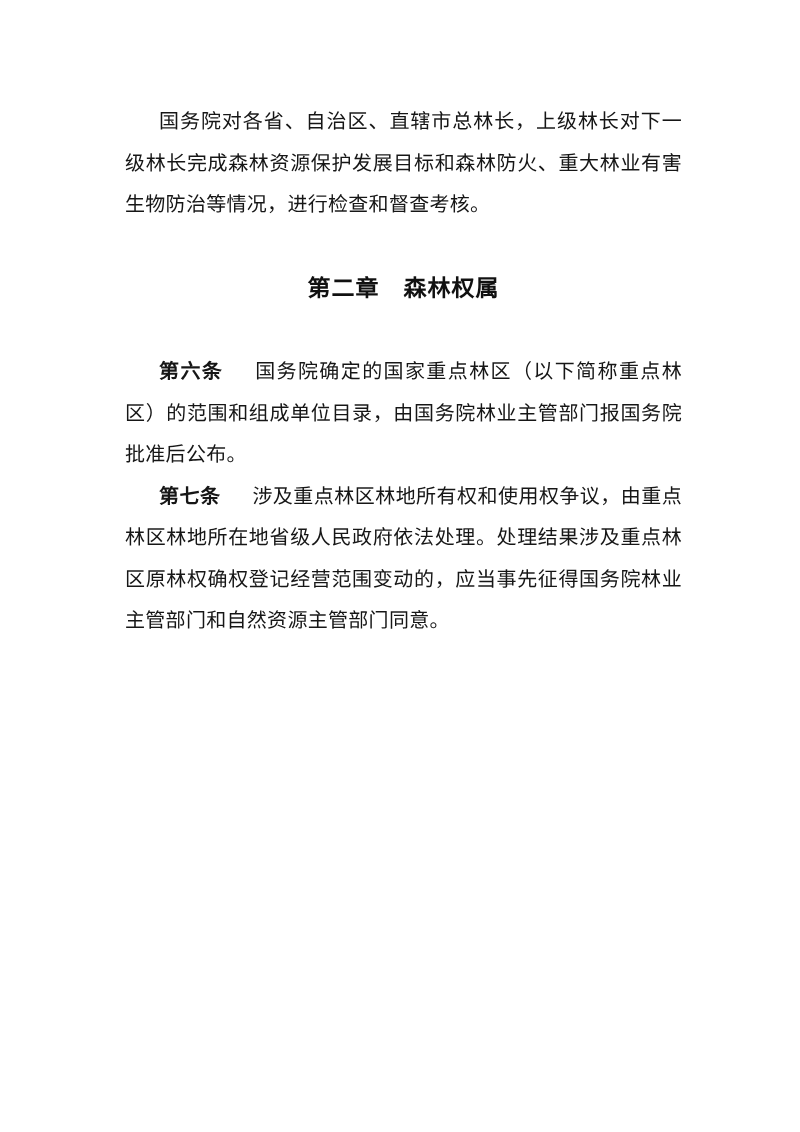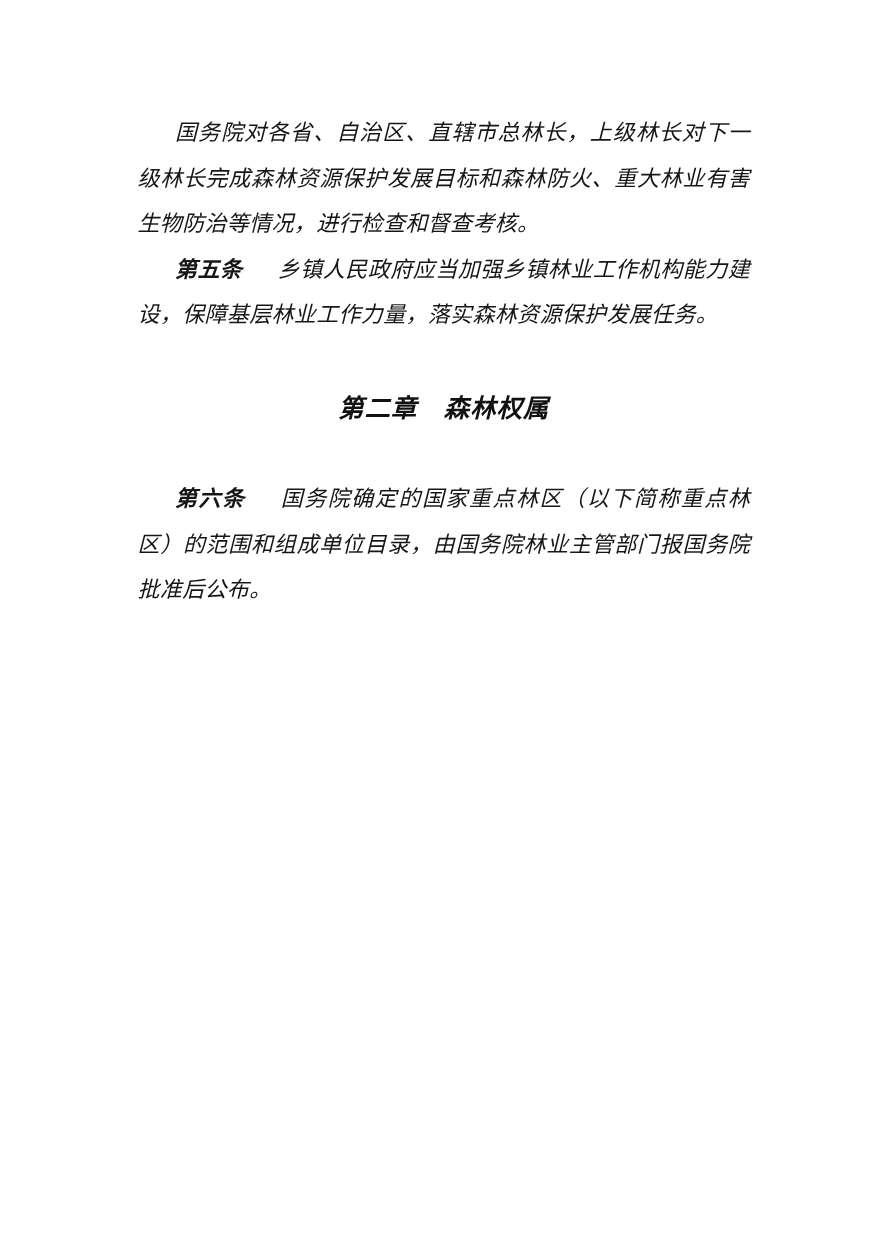--- a/index.html
+++ b/index.html
@@ -8,21 +8,20 @@
     background: #ffffff;
   }
   .page {
     position: relative;
     width: 800px;
     height: 824px;
     background: #ffffff;
     overflow: hidden;
     font-family: "Liberation Serif", "DejaVu Serif", serif;
     color: #161616;
-    font-style: italic;
   }
   .doc-content {
     position: absolute;
     left: 125px;
     top: 101px;
     width: 557px;
   }
   .par {
     margin: 0;
     font-size: 20px;
@@ -61,25 +60,25 @@
 </style>
 </head>
 <body>
 
 <div class="page">
   <div class="doc-content">
 
     <p class="par"><span class="par-label"></span><span class="par-text">国务院对各省、自治区、直辖市总林长，上级林长对下一级林长完成森林资源保护发展目标和森林防火、重大林业有害生物防治等情况，进行检查和督查考核。</span></p>
 
 
-    <p class="par"><span class="par-label">第五条</span><span class="par-text">乡镇人民政府应当加强乡镇林业工作机构能力建设，保障基层林业工作力量，落实森林资源保护发展任务。</span></p>
 
     <h2 class="chapter">第二章　森林权属</h2>
 
     <p class="par"><span class="par-label">第六条</span><span class="par-text">国务院确定的国家重点林区（以下简称重点林区）的范围和组成单位目录，由国务院林业主管部门报国务院批准后公布。</span></p>
 
+    <p class="par"><span class="par-label">第七条</span><span class="par-text">涉及重点林区林地所有权和使用权争议，由重点林区林地所在地省级人民政府依法处理。处理结果涉及重点林区原林权确权登记经营范围变动的，应当事先征得国务院林业主管部门和自然资源主管部门同意。</span></p>
 
 
 
   </div>
 
   <div class="page-number">2</div>
 </div>
 
 </body></html>

